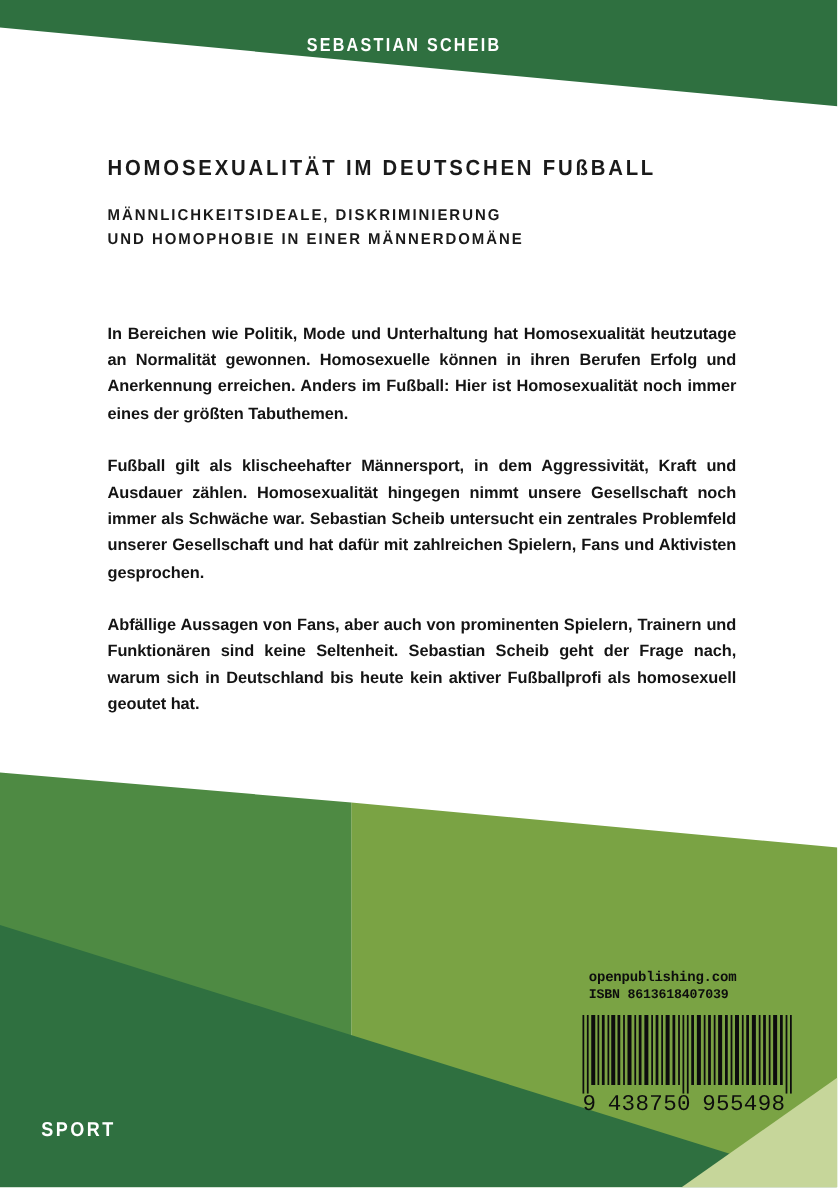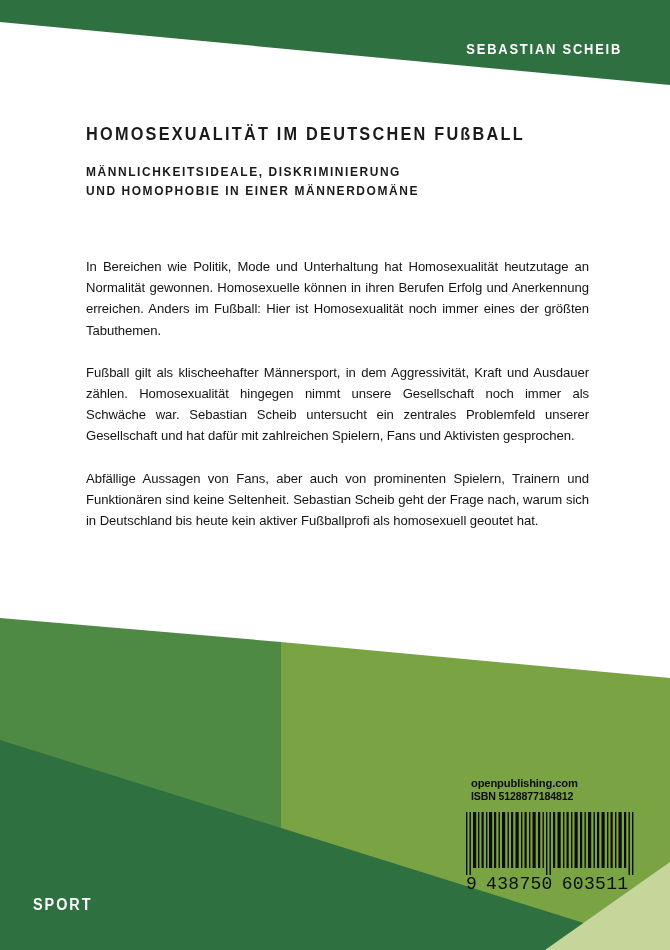--- a/index.html
+++ b/index.html
@@ -23,27 +23,27 @@
   .bg-layer {
     position: absolute;
     inset: 0;
     width: 670px;
     height: 950px;
   }
 
   
   .author-band {
     position: absolute;
-    top: 16px;
+    top: 4px;
     left: 0;
     width: 670px;
     height: 100px;
     display: flex;
     align-items: flex-start;
-    justify-content: flex-end;
+    justify-content: center;
     pointer-events: none;
   }
   .author-name {
     color: #ffffff;
     font-size: 15px;
     font-weight: bold;
     letter-spacing: 2.1px;
     font-stretch: condensed;
     transform: scaleX(0.86);
     transform-origin: right center;
@@ -89,21 +89,21 @@
     left: 86px;
     top: 256px;
     width: 503px;
   }
   .blurb p {
     margin: 0 0 21px 0;
     color: #141414;
     font-size: 13.1px;
     line-height: 1.62;
     text-align: justify;
-    font-weight: 400;
+    font-weight: 700;
     letter-spacing: -0.05px;
   }
   .blurb p:last-child {
     margin-bottom: 0;
   }
 
   
   .category {
     position: absolute;
     left: 33px;
@@ -115,20 +115,21 @@
     transform: scaleX(0.9);
     transform-origin: left center;
   }
 
   
   .imprint {
     position: absolute;
     left: 471px;
     top: 776px;
     width: 175px;
+    font-family: Liberation Mono, monospace;
   }
   .imprint-line {
     color: #0d0d0d;
     font-size: 11.2px;
     line-height: 1.28;
     font-weight: 600;
     letter-spacing: -0.15px;
     white-space: nowrap;
   }
   .imprint-line.isbn {
@@ -191,21 +192,21 @@
   <div class="blurb">
     <p>In Bereichen wie Politik, Mode und Unterhaltung hat Homosexualität heutzutage an Normalität gewonnen. Homosexuelle können in ihren Berufen Erfolg und Anerkennung erreichen. Anders im Fußball: Hier ist Homosexualität noch immer eines der größten Tabuthemen.</p>
     <p>Fußball gilt als klischeehafter Männersport, in dem Aggressivität, Kraft und Ausdauer zählen. Homosexualität hingegen nimmt unsere Gesellschaft noch immer als Schwäche war. Sebastian Scheib untersucht ein zentrales Problemfeld unserer Gesellschaft und hat dafür mit zahlreichen Spielern, Fans und Aktivisten gesprochen.</p>
     <p>Abfällige Aussagen von Fans, aber auch von prominenten Spielern, Trainern und Funktionären sind keine Seltenheit. Sebastian Scheib geht der Frage nach, warum sich in Deutschland bis heute kein aktiver Fußballprofi als homosexuell geoutet hat.</p>
   </div>
 
   <div class="category">SPORT</div>
 
   <div class="imprint">
     <div class="imprint-line">openpublishing.com</div>
-    <div class="imprint-line isbn">ISBN 5128877184812</div>
+    <div class="imprint-line isbn">ISBN 8613618407039</div>
   </div>
 
   <div class="barcode-wrap">
     <svg class="barcode-bars" viewBox="0 0 175 63" preserveAspectRatio="none" xmlns="http://www.w3.org/2000/svg">
       <g fill="#0d0d0d">
         <rect x="2" y="0" width="1.4" height="63"></rect>
         <rect x="5.5" y="0" width="1.4" height="63"></rect>
         <rect x="9" y="0" width="3.2" height="56"></rect>
         <rect x="14" y="0" width="1.4" height="56"></rect>
         <rect x="17.5" y="0" width="2.2" height="56"></rect>
@@ -242,17 +243,17 @@
         <rect x="151" y="0" width="1.4" height="56"></rect>
         <rect x="154.5" y="0" width="3.2" height="56"></rect>
         <rect x="160" y="0" width="2.2" height="56"></rect>
         <rect x="164.5" y="0" width="1.4" height="63"></rect>
         <rect x="168" y="0" width="1.4" height="63"></rect>
       </g>
     </svg>
     <div class="barcode-digits">
       <span>9</span>
       <span>438750</span>
-      <span>603511</span>
+      <span>955498</span>
     </div>
   </div>
 
 </div>
 
 </body></html>

